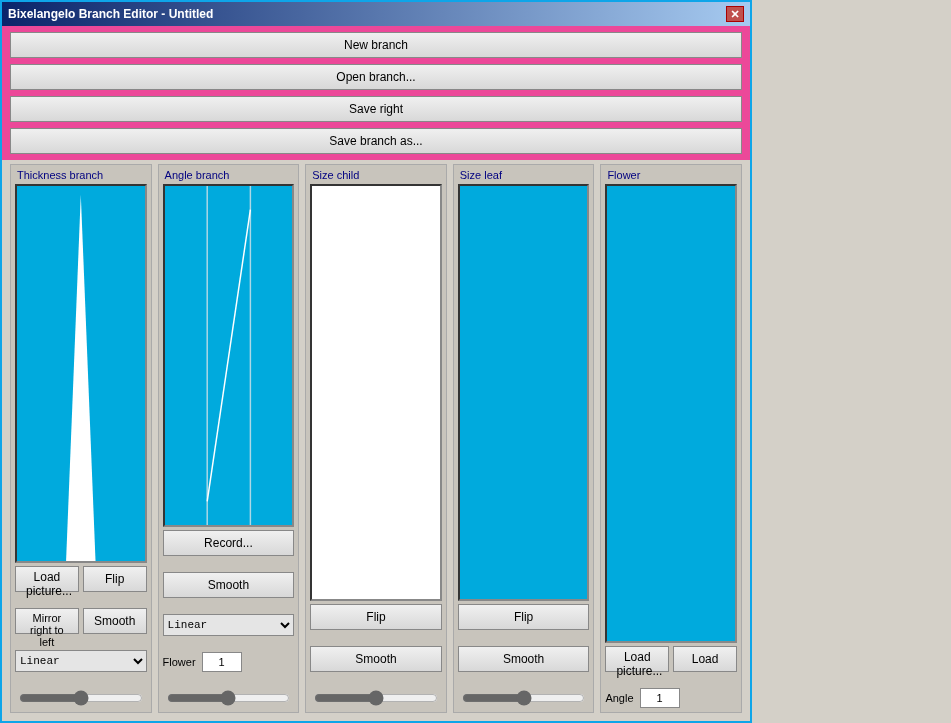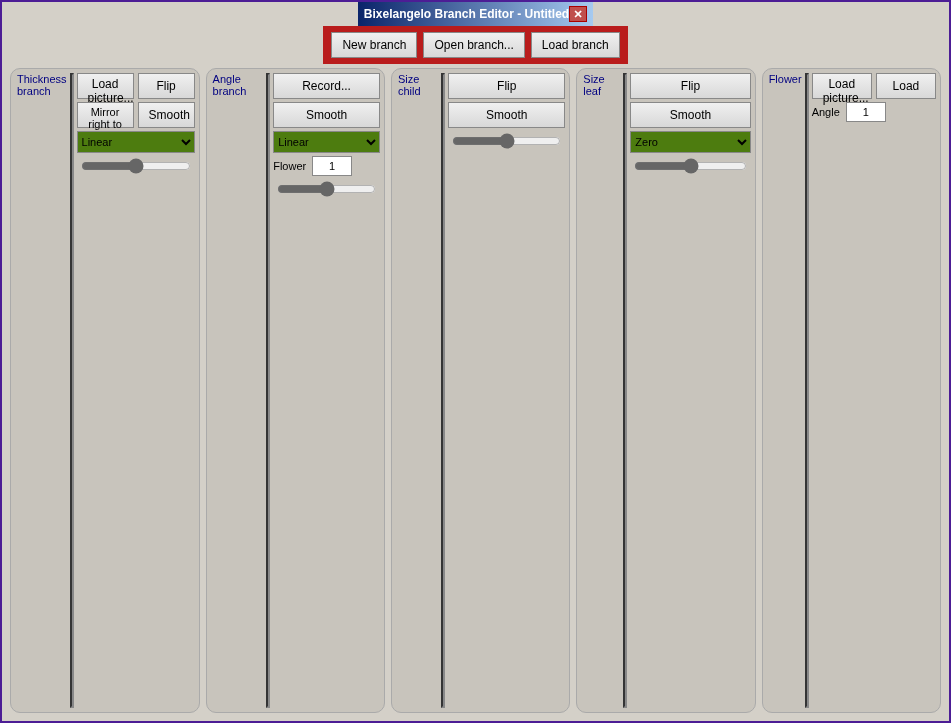--- a/index.html
+++ b/index.html
@@ -5,27 +5,26 @@
     * { box-sizing: border-box; margin: 0; padding: 0; }
     body {
       font-family: 'Segoe UI', Tahoma, Geneva, Verdana, sans-serif;
       font-size: 12px;
       background: #d4d0c8;
       width: 951px;
       height: 723px;
       overflow: hidden;
     }
     .window {
-      width: 951px;
+      width: 752px;
       height: 723px;
       background: #d4d0c8;
-      border: 2px solid #4c1d95;
+      border: 2px solid #0ea5e9;
       display: flex;
       flex-direction: column;
-      align-items: center;
     }
     .title-bar {
       background: linear-gradient(to right, #0a246a, #a6caf0);
       color: white;
       padding: 4px 6px;
       display: flex;
       align-items: center;
       justify-content: space-between;
       height: 24px;
       flex-shrink: 0;
@@ -44,22 +43,23 @@
       cursor: pointer;
       display: flex;
       align-items: center;
       justify-content: center;
       font-weight: bold;
     }
     .toolbar {
       padding: 6px 8px;
       display: flex;
       gap: 6px;
-      background: #b91c1c;
+      background: #ec4899;
       flex-shrink: 0;
+      flex-direction: column;
     }
     .btn {
       background: linear-gradient(to bottom, #f0f0f0, #d8d8d8);
       border: 1px solid #888;
       padding: 3px 10px;
       cursor: pointer;
       font-size: 12px;
       min-width: 80px;
       height: 26px;
     }
@@ -83,41 +83,42 @@
       position: relative;
       min-height: 0;
     }
     .canvas-area svg {
       width: 100%;
       height: 100%;
     }
     .panel-controls {
       display: flex;
       flex-direction: column;
-      gap: 3px;
+      gap: 16px;
     }
     .btn-row {
       display: flex;
       gap: 4px;
     }
     .btn-row .btn {
       flex: 1;
       min-width: 0;
     }
     .select-row {
       display: flex;
       gap: 4px;
       align-items: center;
     }
     .select-row select {
       flex: 1;
       height: 22px;
       font-size: 11px;
       border: 1px solid #888;
-      background: #4d7c0f;
+      background: #e5e5e5;
+      font-family: Liberation Mono, monospace;
     }
     .slider-row {
       display: flex;
       align-items: center;
       justify-content: center;
       padding: 2px 4px;
     }
     .slider {
       width: 100%;
       height: 16px;
@@ -170,40 +171,41 @@
     }
     
     .flower-canvas {
       background: #00aadd;
     }
     .panel-wrapper {
       border: 1px solid #aaa;
       background: #c8c4bc;
       padding: 4px;
       display: flex;
-      flex-direction: row;
+      flex-direction: column;
       flex: 1;
       gap: 3px;
-      border-radius: 10px;
+      border-radius: 0;
     }
   </style>
 </head>
 <body>
 
 <div class="window">
 
   <div class="title-bar">
     <span class="title-bar-text">Bixelangelo Branch Editor - Untitled</span>
     <button class="title-bar-close">✕</button>
   </div>
 
   <div class="toolbar">
     <button class="btn">New branch</button>
     <button class="btn">Open branch...</button>
-    <button class="btn">Load branch</button>
+    <button class="btn">Save right</button>
+    <button class="btn">Save branch as...</button>
   </div>
 
   <div class="main-content">
 
     <div class="panel-wrapper">
       <div class="panel-label">Thickness branch</div>
       <div class="canvas-area thickness-canvas">
         <svg viewBox="0 0 130 430" preserveAspectRatio="none" xmlns="http://www.w3.org/2000/svg">
           <rect width="130" height="430" fill="#00aadd"></rect>
           <polygon points="65,10 50,430 80,430" fill="white"></polygon>
@@ -294,27 +296,20 @@
           <rect width="130" height="430" fill="#00aadd"></rect>
         </svg>
       </div>
       <div class="panel-controls">
         <div class="btn-row">
           <button class="btn">Flip</button>
         </div>
         <div class="btn-row">
           <button class="btn">Smooth</button>
         </div>
-        <div class="select-row">
-          <select>
-            <option>Zero</option>
-            <option>Linear</option>
-            <option>Smooth</option>
-          </select>
-        </div>
         <div class="slider-row">
           <input type="range" class="slider" value="50" min="0" max="100" style="">
         </div>
       </div>
     </div>
 
     <div class="panel-wrapper">
       <div class="panel-label">Flower</div>
       <div class="canvas-area flower-canvas">
         <svg viewBox="0 0 130 430" preserveAspectRatio="none" xmlns="http://www.w3.org/2000/svg">

